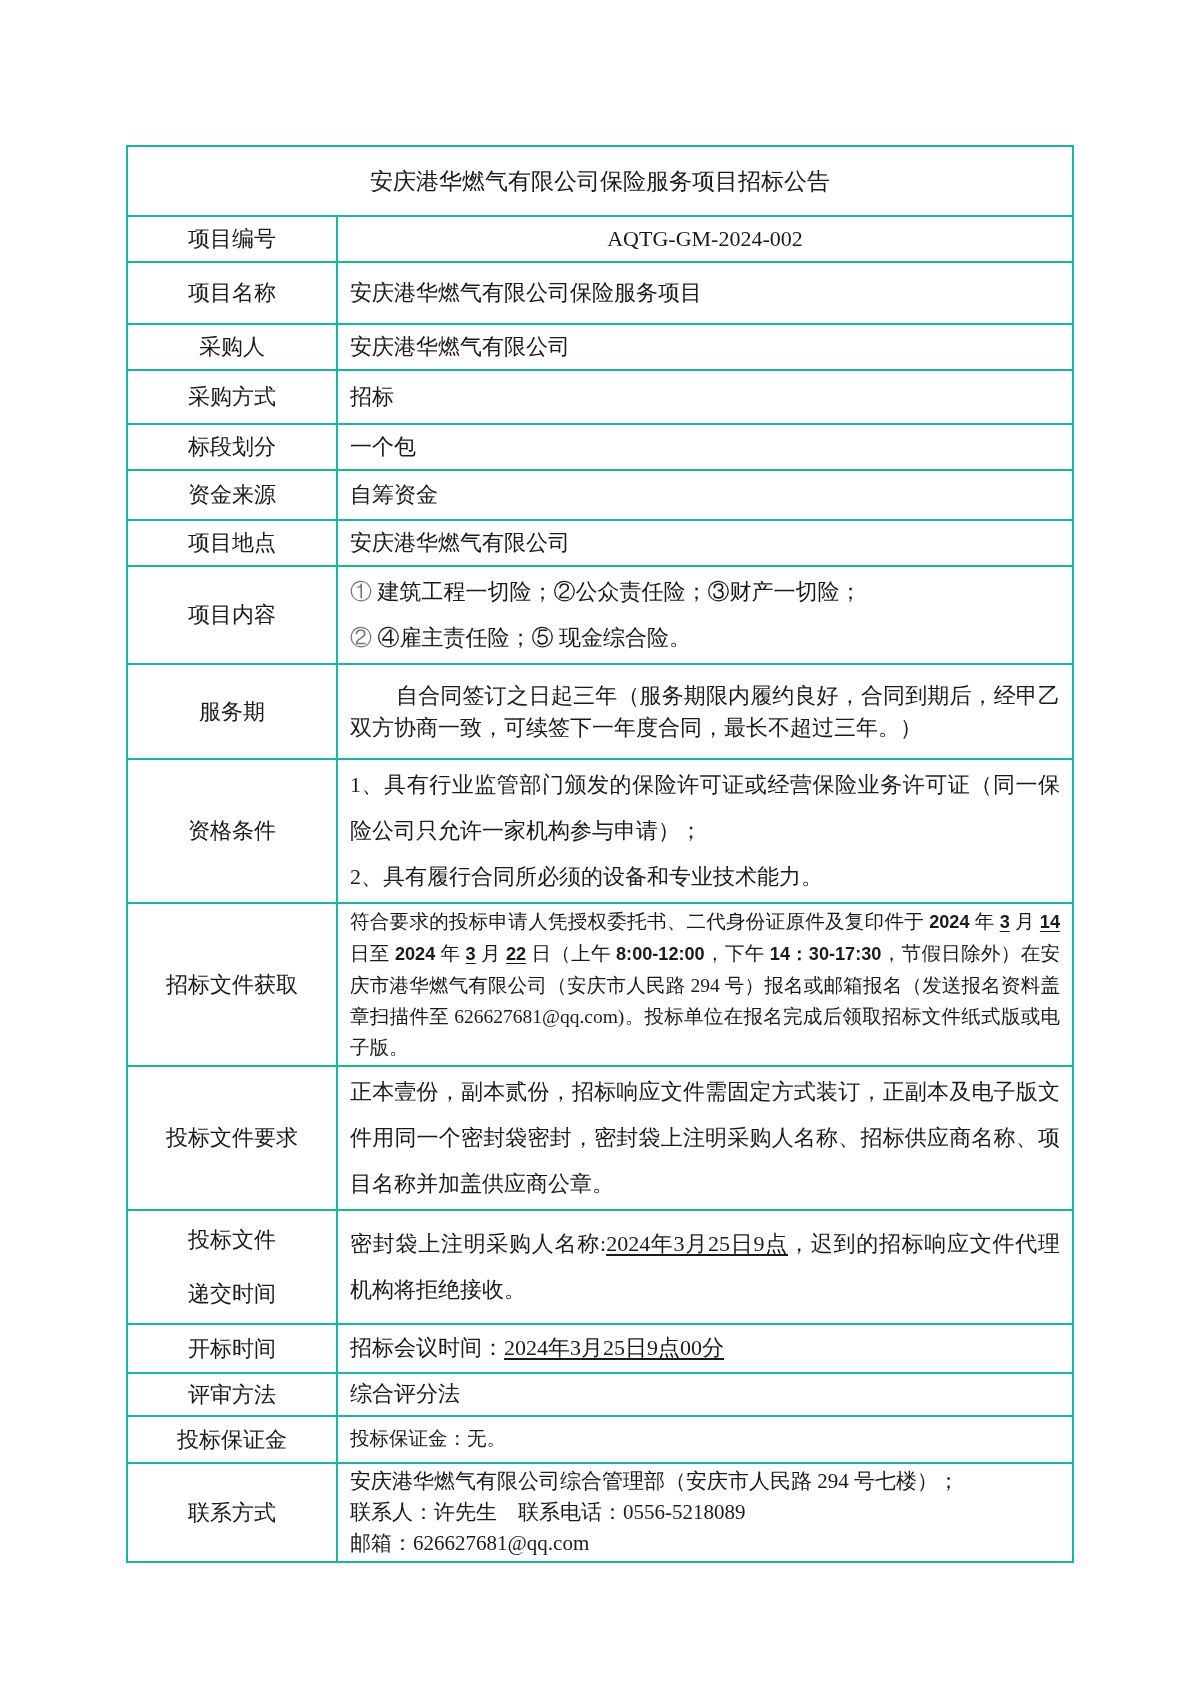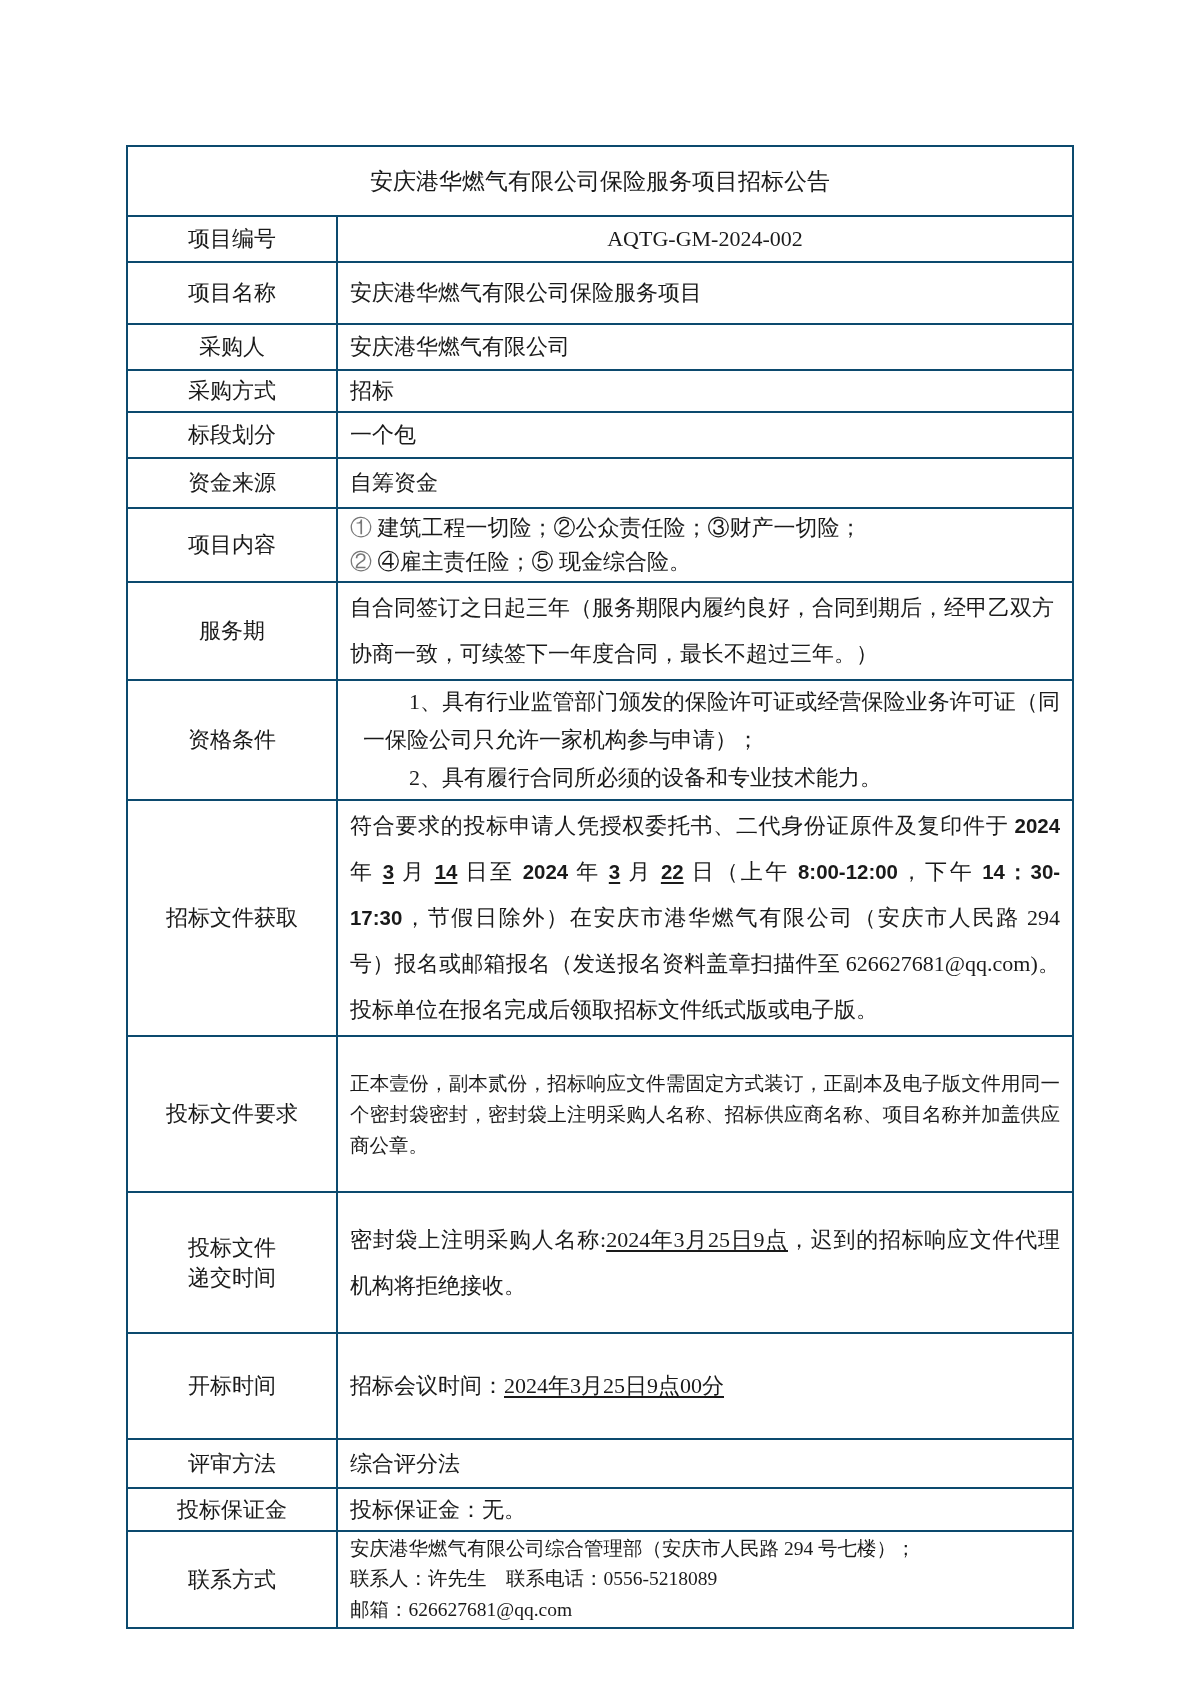--- a/index.html
+++ b/index.html
@@ -8,44 +8,44 @@
     font-family:"Liberation Serif","DejaVu Serif",serif;
     color:#1a1a1a;
   }
   .page{position:relative;width:1200px;height:1697px;background:#ffffff;overflow:hidden;}
   table.doc{
     position:absolute;left:126px;top:145px;width:948px;
     border-collapse:collapse;table-layout:fixed;
   }
   col.c-label{width:210px;}
   th,td{
-    border:2px solid #0c4a6e;
+    border:2px solid #14b8a6;
     vertical-align:middle;
     font-size:22px;
   }
   th{font-weight:normal;text-align:center;padding:2px 4px;}
   td{text-align:left;padding:2px 12px;}
   td p{margin:0;line-height:1.55;}
   
   tr:nth-child(1) td{text-align:center;font-size:23px;}
   tr:nth-child(1){height:70px;}
   
   tr:nth-child(2){height:46px;} tr:nth-child(2) td{text-align:center;}
   tr:nth-child(3){height:62px;}
   tr:nth-child(4){height:46px;}
-  tr:nth-child(5){height:42px;}
+  tr:nth-child(5){height:54px;}
   tr:nth-child(6){height:46px;border-radius:17px;}
   tr:nth-child(7){height:50px;}
   tr:nth-child(8){height:46px;}
   
   tr:nth-child(9){height:94px;}
   tr:nth-child(9) td p{line-height:46px;}
   
   tr:nth-child(10){height:95px;}
-  tr:nth-child(10) td p{text-align:justify;line-height:38px;text-indent:46px;margin-left:13px;}
+  tr:nth-child(10) td p{text-align:justify;line-height:32px;text-indent:46px;}
   
   tr:nth-child(11){height:140px;}
   tr:nth-child(11) td p{text-align:justify;line-height:46px;}
   
   tr:nth-child(12){height:156px;}
   tr:nth-child(12) td{font-size:19.5px;}
   tr:nth-child(12) td p{text-align:justify;line-height:31px;}
   
   tr:nth-child(13){height:141px;}
   tr:nth-child(13) td p{text-align:justify;line-height:46px;}
@@ -125,20 +125,28 @@
         <tr>
           <th>
             <div>资金来源</div>
           </th>
           <td>
             <p><span class="">自筹资金</span></p>
           </td>
         </tr>
         <tr>
           <th>
+            <div>项目地点</div>
+          </th>
+          <td>
+            <p><span class="">安庆港华燃气有限公司</span></p>
+          </td>
+        </tr>
+        <tr>
+          <th>
             <div>项目内容</div>
           </th>
           <td>
             <p><span class="m">①</span><span class=""> 建筑工程一切险；②公众责任险；③财产一切险；</span></p>
             <p><span class="m">②</span><span class=""> ④雇主责任险；⑤ 现金综合险。</span></p>
           </td>
         </tr>
         <tr>
           <th>
             <div>服务期</div>

